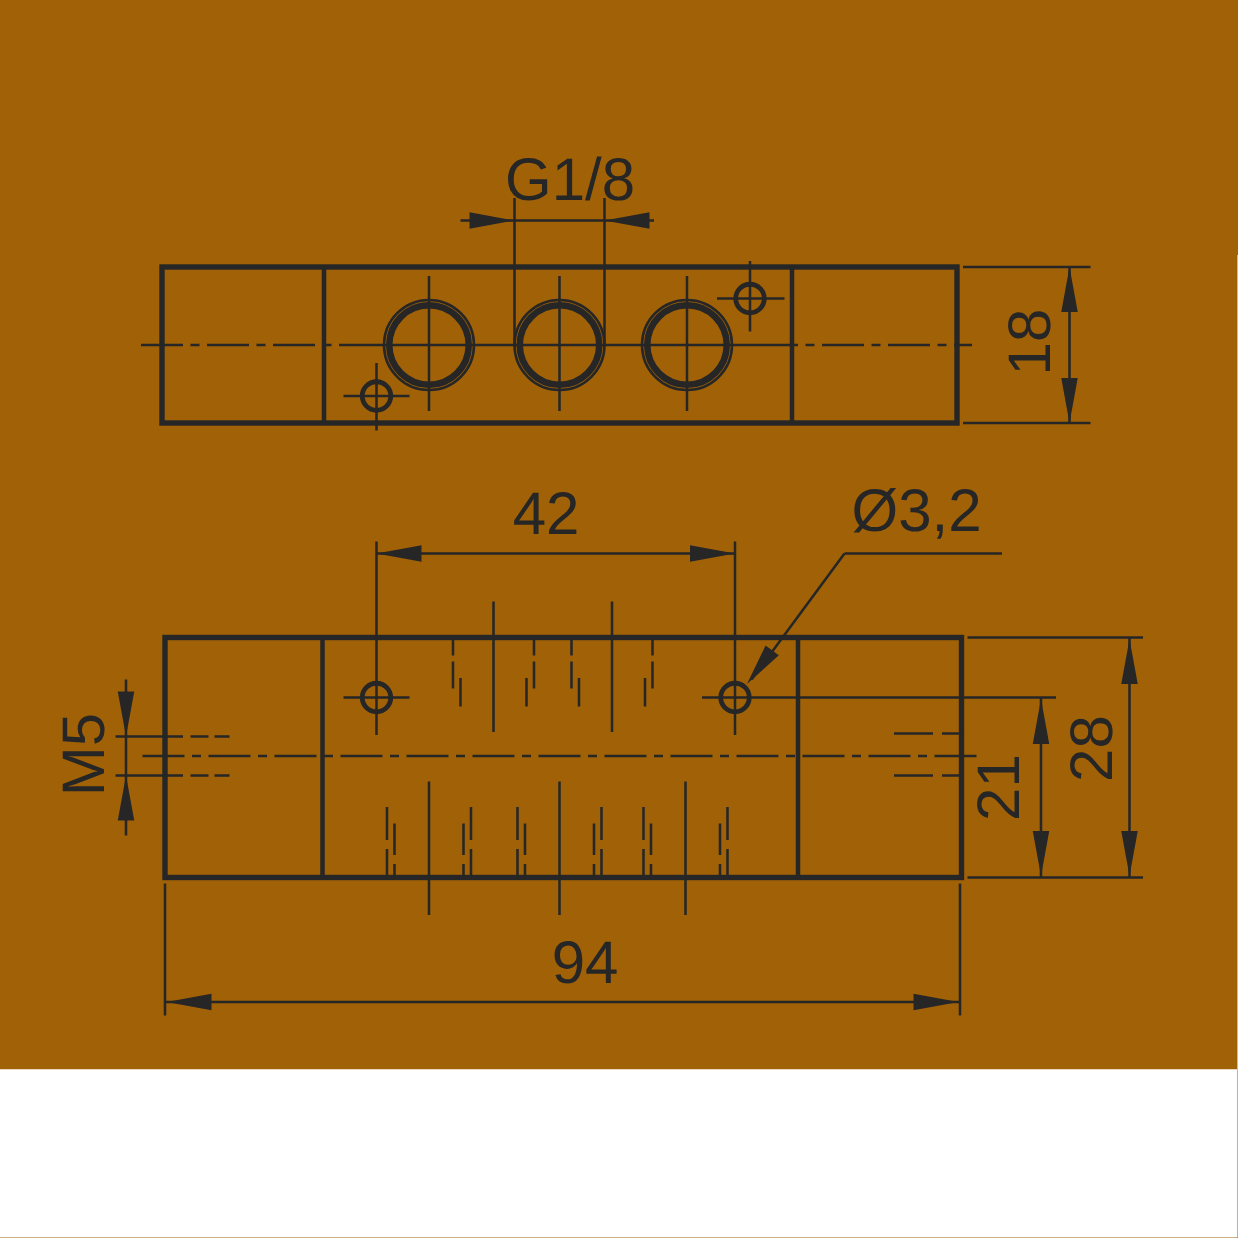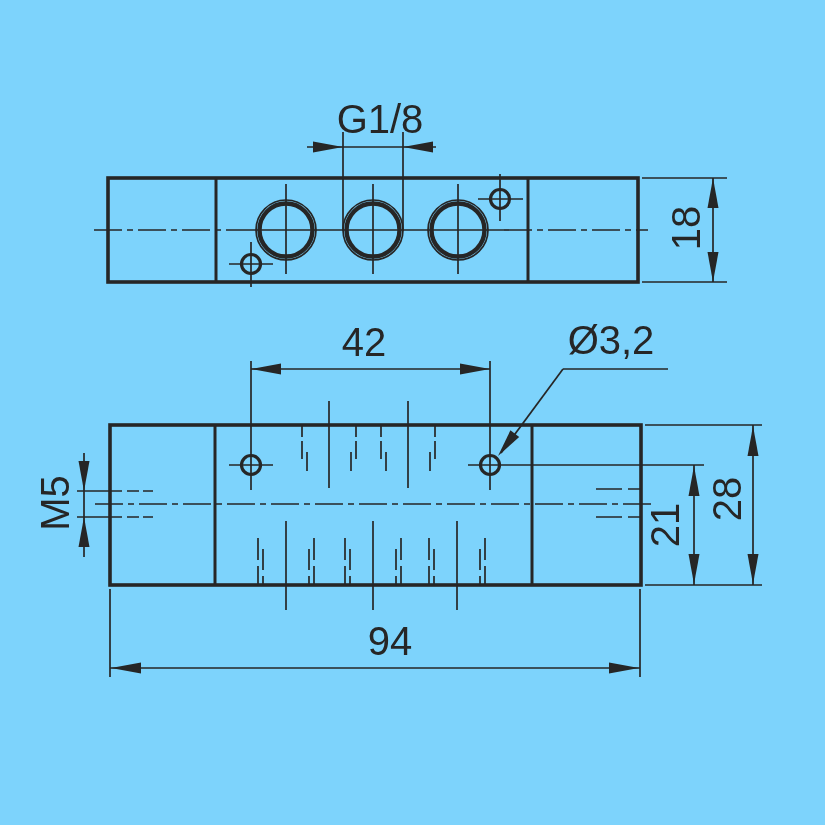--- a/index.html
+++ b/index.html
@@ -1,16 +1,16 @@
 <!DOCTYPE html>
 <html><head>
 <meta charset="utf-8">
 <style>
   html,body{margin:0;padding:0;background:#ffffff;}
-  #stage{position:relative;width:825px;height:825px;background:#7dd3fc;overflow:hidden;}
+  #stage{position:relative;width:825px;height:713px;background:#a16207;overflow:hidden;}
   svg{display:block;}
   .ol{stroke:#262626;fill:none;stroke-linecap:butt;}
   .w-body{stroke-width:3.6;}
   .w-div{stroke-width:3;}
   .w-ring{stroke-width:4.4;}
   .w-ringthin{stroke-width:1.7;}
   .w-hole{stroke-width:3.2;}
   .thin{stroke:#262626;stroke-width:1.7;fill:none;stroke-linecap:butt;}
   .chain{stroke-dasharray:28 5 6 5;}
   .arr{fill:#262626;stroke:none;}

